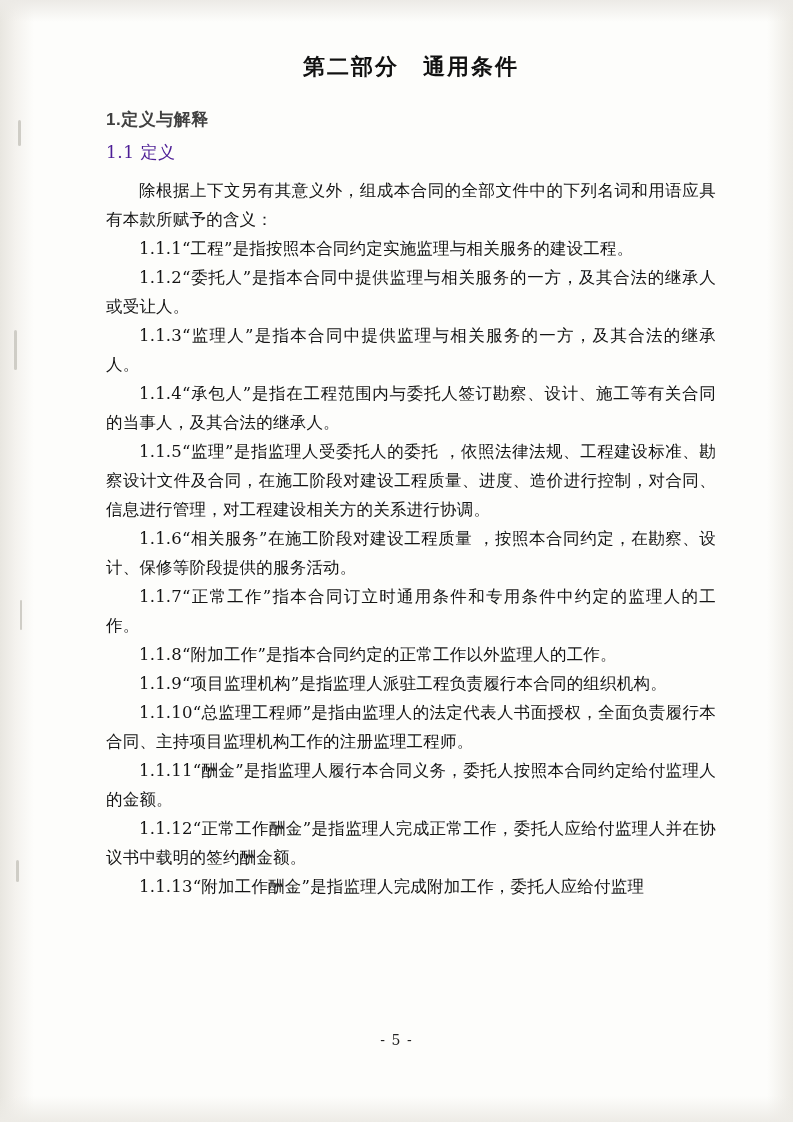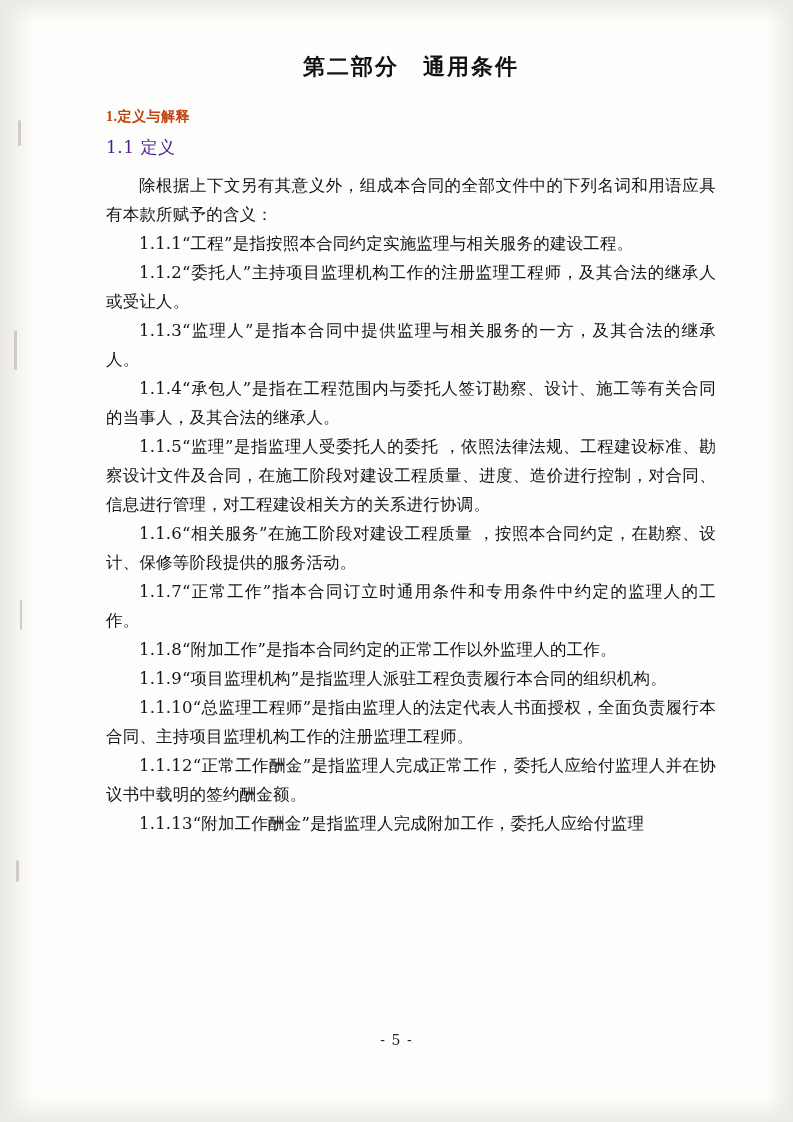--- a/index.html
+++ b/index.html
@@ -73,24 +73,24 @@
     font-family: "DejaVu Serif", serif;
     font-weight: bold;
     font-size: 22px;
     letter-spacing: 2px;
     color: #111;
     margin: 0 0 26px 0;
     white-space: pre;
   }
 
   .heading-1 {
-    font-family: Liberation Serif, serif;
+    font-family: Liberation Sans, sans-serif;
     font-weight: bold;
-    font-size: 14px;
-    color: #c2410c;
+    font-size: 17px;
+    color: #404040;
     margin: 0 0 10px 0;
     letter-spacing: 0.5px;
   }
   .heading-2 {
     font-family: "DejaVu Serif", serif;
     font-weight: normal;
     font-size: 17px;
     color: #4c1d95;
     margin: 0 0 12px 0;
     letter-spacing: 0.5px;
@@ -138,29 +138,30 @@
   <div class="content">
 
     <h1 class="doc-title">第二部分　通用条件</h1>
 
     <h2 class="heading-1">1.定义与解释</h2>
 
     <h3 class="heading-2">1.1 定义</h3>
 
     <p class="para">除根据上下文另有其意义外，组成本合同的全部文件中的下列名词和用语应具有本款所赋予的含义：</p>
     <p class="para">1.1.1“工程”是指按照本合同约定实施监理与相关服务的建设工程。</p>
-    <p class="para">1.1.2“委托人”主持项目监理机构工作的注册监理工程师，及其合法的继承人或受让人。</p>
+    <p class="para">1.1.2“委托人”是指本合同中提供监理与相关服务的一方，及其合法的继承人或受让人。</p>
     <p class="para">1.1.3“监理人”是指本合同中提供监理与相关服务的一方，及其合法的继承人。</p>
     <p class="para">1.1.4“承包人”是指在工程范围内与委托人签订勘察、设计、施工等有关合同的当事人，及其合法的继承人。</p>
     <p class="para">1.1.5“监理”是指监理人受委托人的委托 ，依照法律法规、工程建设标准、勘察设计文件及合同，在施工阶段对建设工程质量、进度、造价进行控制，对合同、信息进行管理，对工程建设相关方的关系进行协调。</p>
     <p class="para">1.1.6“相关服务”在施工阶段对建设工程质量 ，按照本合同约定，在勘察、设计、保修等阶段提供的服务活动。</p>
     <p class="para">1.1.7“正常工作”指本合同订立时通用条件和专用条件中约定的监理人的工作。</p>
     <p class="para">1.1.8“附加工作”是指本合同约定的正常工作以外监理人的工作。</p>
     <p class="para">1.1.9“项目监理机构”是指监理人派驻工程负责履行本合同的组织机构。</p>
     <p class="para">1.1.10“总监理工程师”是指由监理人的法定代表人书面授权，全面负责履行本合同、主持项目监理机构工作的注册监理工程师。</p>
+    <p class="para">1.1.11“酬金”是指监理人履行本合同义务，委托人按照本合同约定给付监理人的金额。</p>
     <p class="para">1.1.12“正常工作酬金”是指监理人完成正常工作，委托人应给付监理人并在协议书中载明的签约酬金额。</p>
     <p class="para">1.1.13“附加工作酬金”是指监理人完成附加工作，委托人应给付监理</p>
 
   </div>
 
   <div class="footer">- 5 -</div>
 
 </div>
 
 </body></html>

